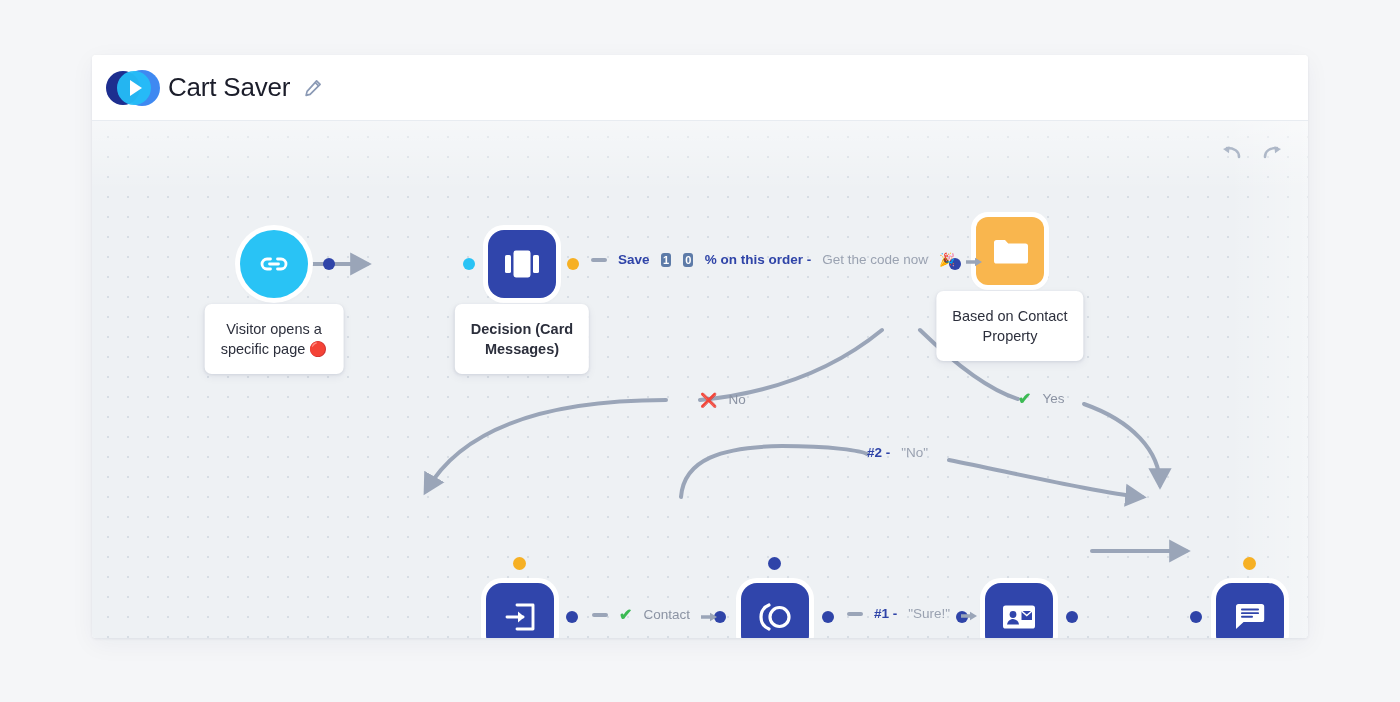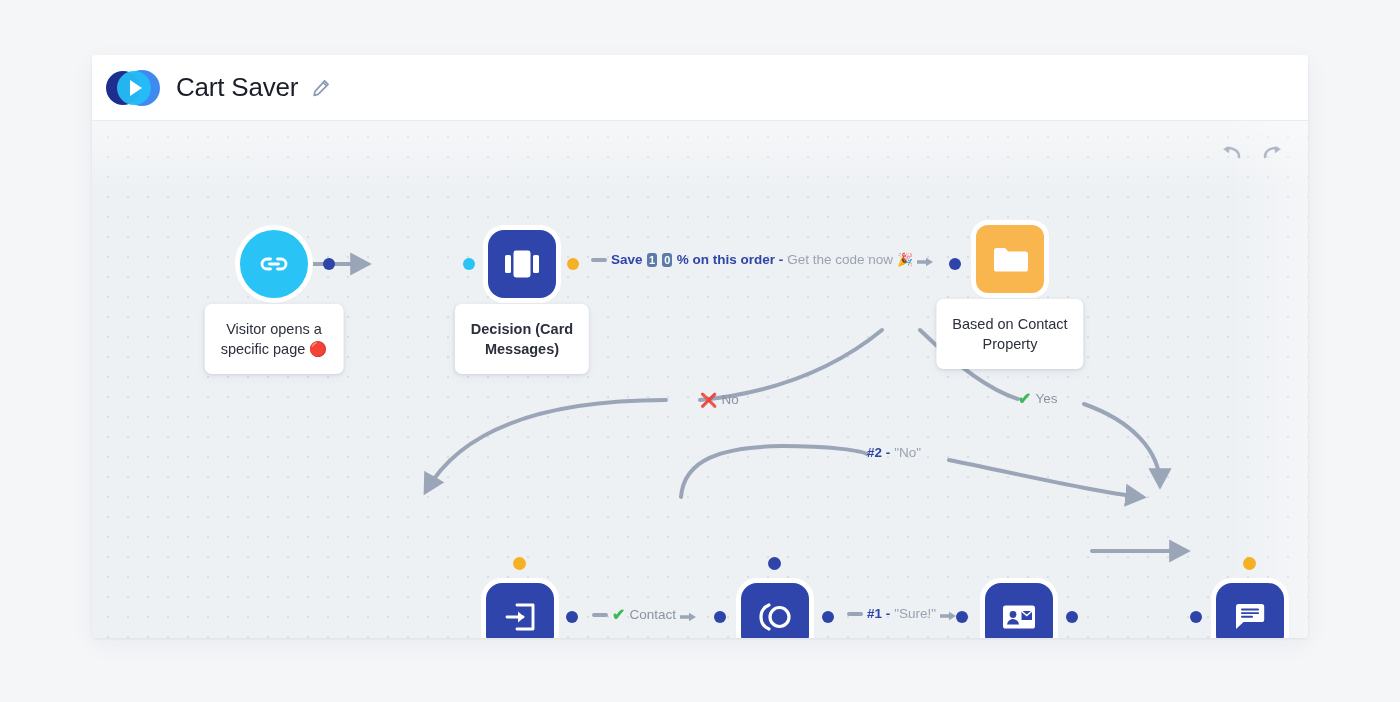--- a/index.html
+++ b/index.html
@@ -49,21 +49,21 @@
     position: relative;
     width: 62px;
     height: 42px;
     flex: 0 0 auto;
   }
   .logo svg { display: block; }
   .app-title {
     font-size: 26px;
     color: #1b1d2a;
     letter-spacing: -0.2px;
-    margin-left: 8px;
+    margin-left: 0;
     font-weight: 400;
   }
   .edit-icon {
     margin-left: 14px;
     width: 18px;
     height: 18px;
     display: inline-block;
     cursor: pointer;
   }
 
@@ -167,21 +167,21 @@
 
   
   .edge-label {
     position: absolute;
     z-index: 5;
     font-size: 13.5px;
     white-space: nowrap;
     line-height: 16px;
     display: flex;
     align-items: center;
-    gap: 4px;
+    gap: 11px;
     cursor: pointer;
   }
   .edge-label .strong { color: #2f44a8; font-weight: bold; }
   .edge-label .muted  { color: #9aa2b1; }
   .edge-label .gray   { color: #8b93a3; }
   .emoji { font-size: 13px; }
 
   .dash {
     display: inline-block;
     width: 16px;
@@ -313,21 +313,21 @@
         <span class="emoji">🎉</span>
         <span class="arrow-inline">
           <svg width="17" height="10" viewBox="0 0 17 10">
             <path d="M0 5 H10" stroke="#9aa5b8" stroke-width="3.4" stroke-linecap="round"></path>
             <path d="M9 0.8 L16 5 L9 9.2 Z" fill="#9aa5b8"></path>
           </svg>
         </span>
       </div>
       <div class="dot navy" style="left:857px; top:137px; width:12px; height:12px;"></div>
 
-      <div class="node" style="left:884px; top:104px;">
+      <div class="node" style="left:884px; top:96px;">
         <div class="node-icon orange">
           <svg width="36" height="30" viewBox="0 0 36 30">
             <path d="M2 6.5 a2.6 2.6 0 0 1 2.6-2.6 h8.4 l3.2 3.6 h17.2 a2.6 2.6 0 0 1 2.6 2.6 V25 a2.6 2.6 0 0 1 -2.6 2.6 H4.6 A2.6 2.6 0 0 1 2 25 Z" fill="#ffffff"></path>
             <path d="M6.4 10.4 h23.2 v2.2 H6.4 Z" fill="#f9b64e" opacity="0.0"></path>
             <path d="M5 9.2 h13.8 v1.8 H5 Z" fill="#f9b64e" opacity="0"></path>
           </svg>
         </div>
         <div class="node-label">
           <span>Based on Contact</span><br>
           <span>Property</span>

